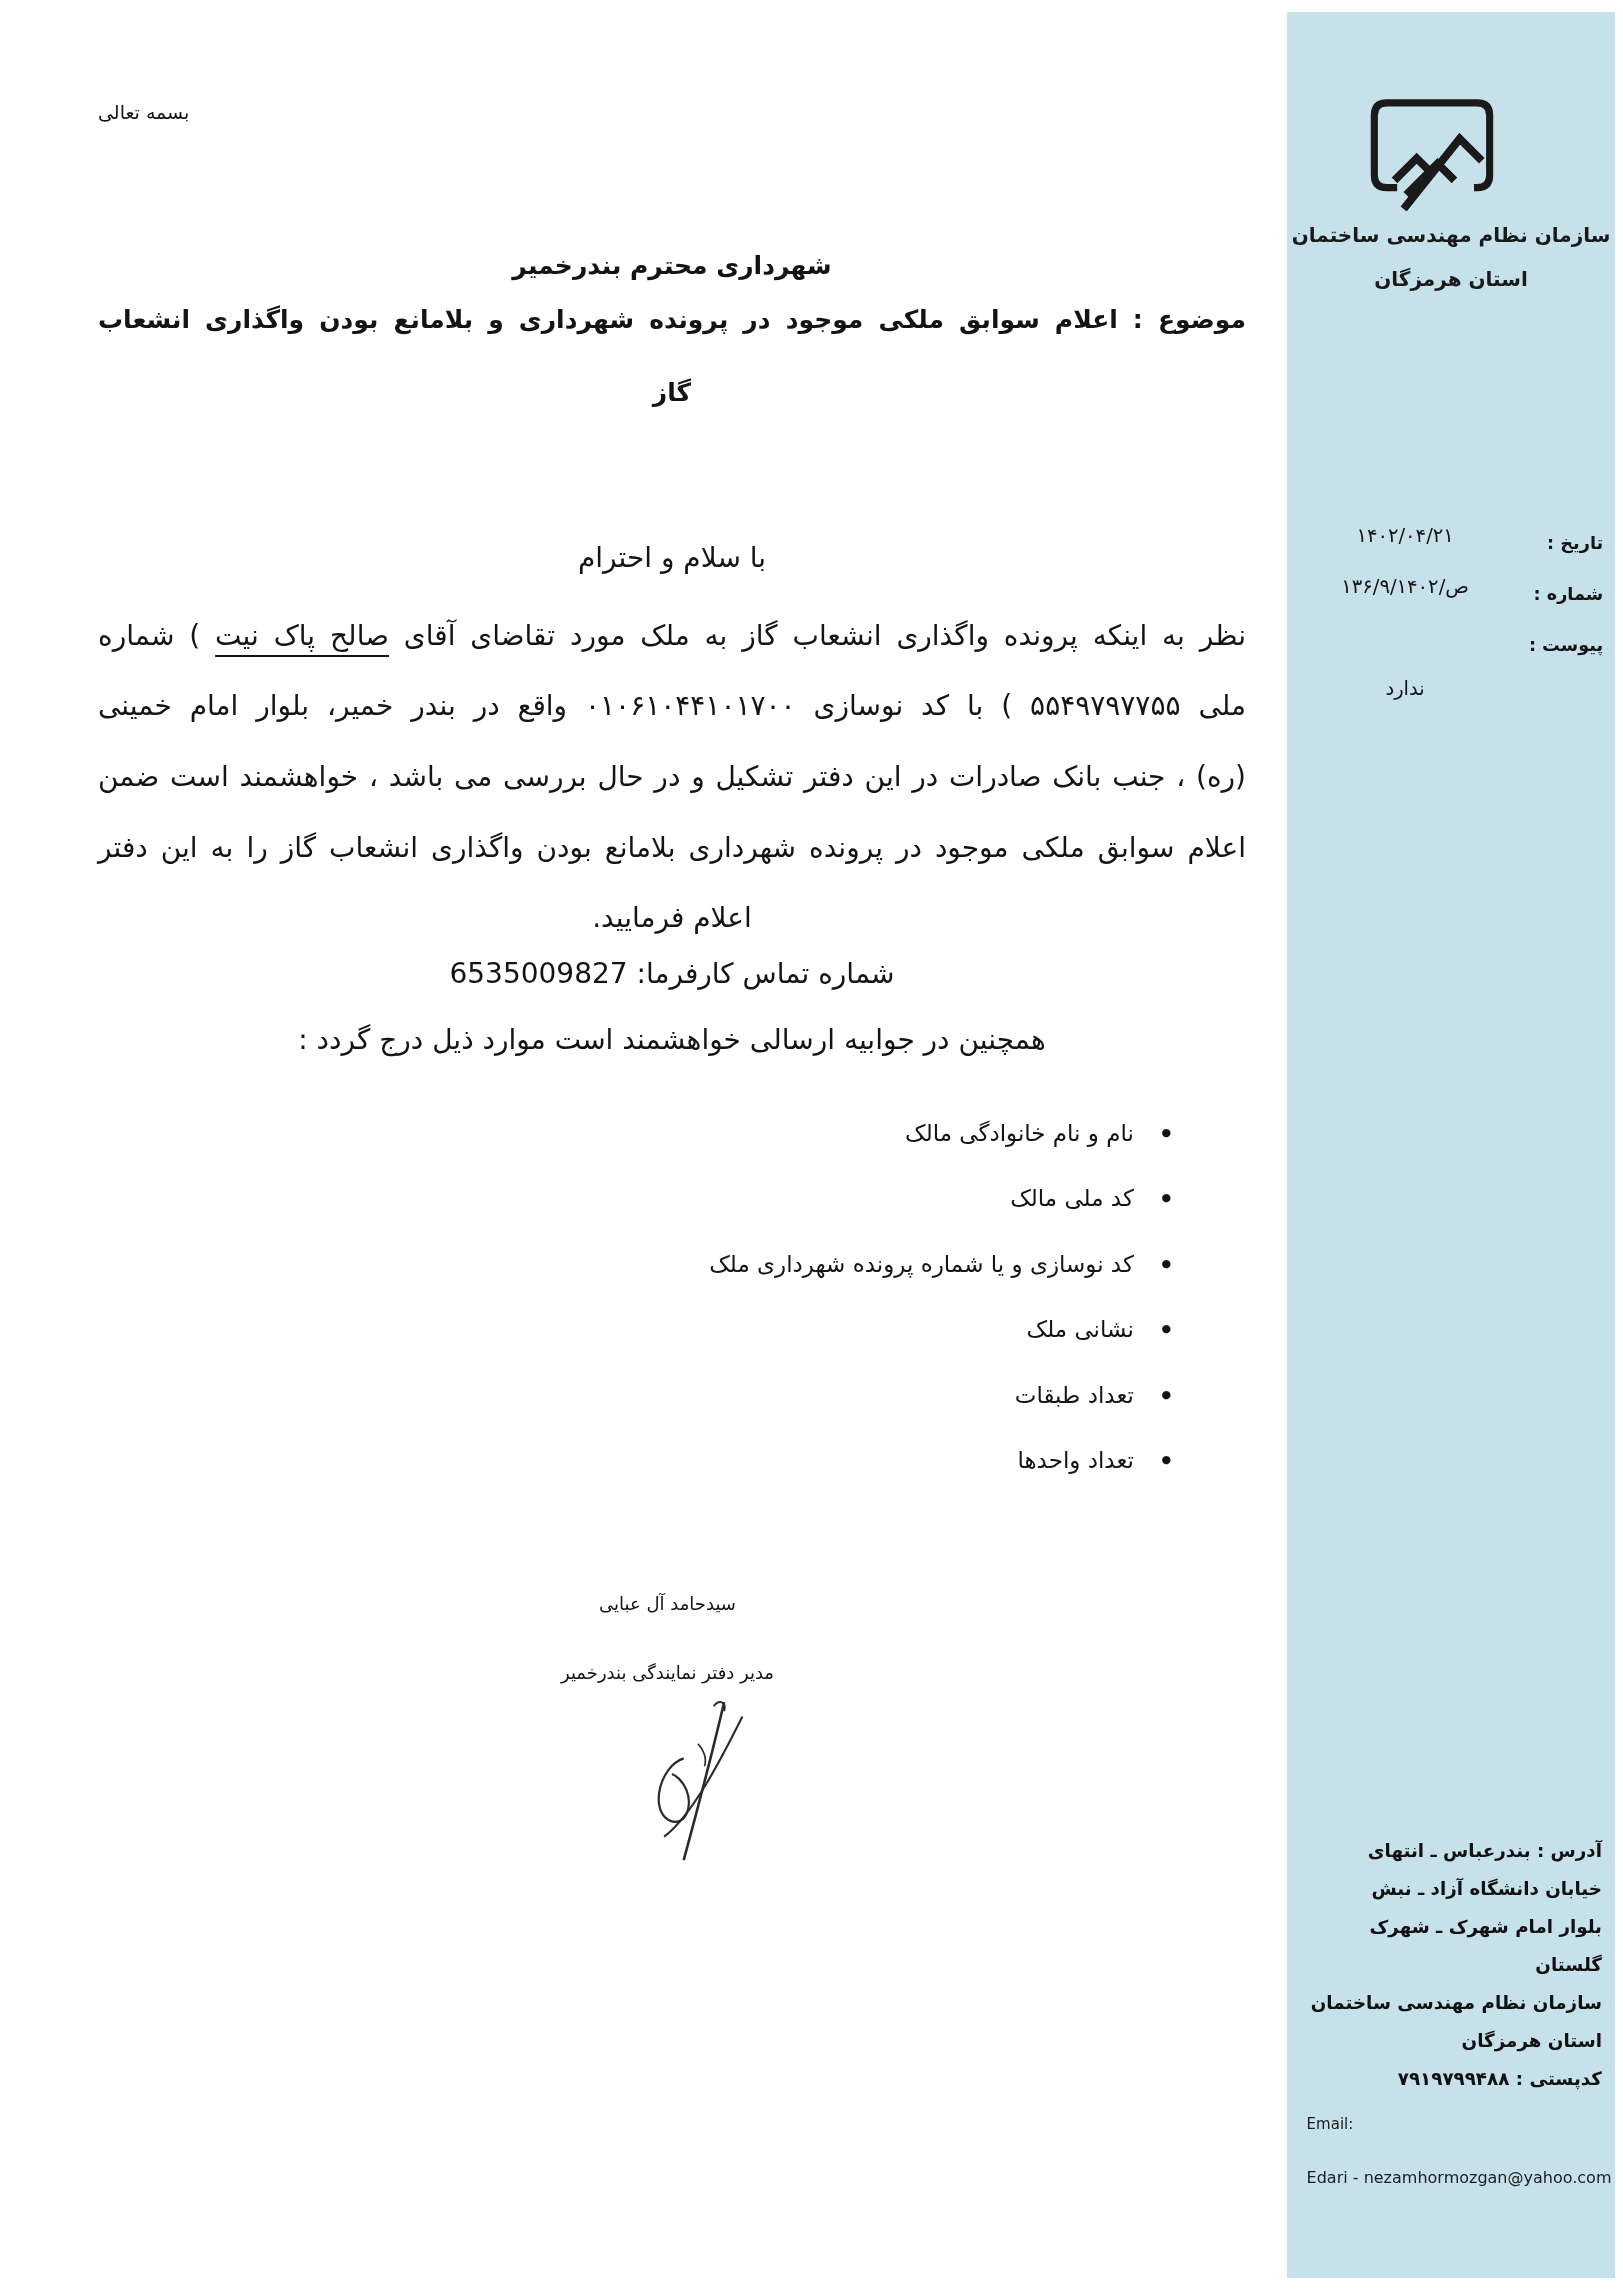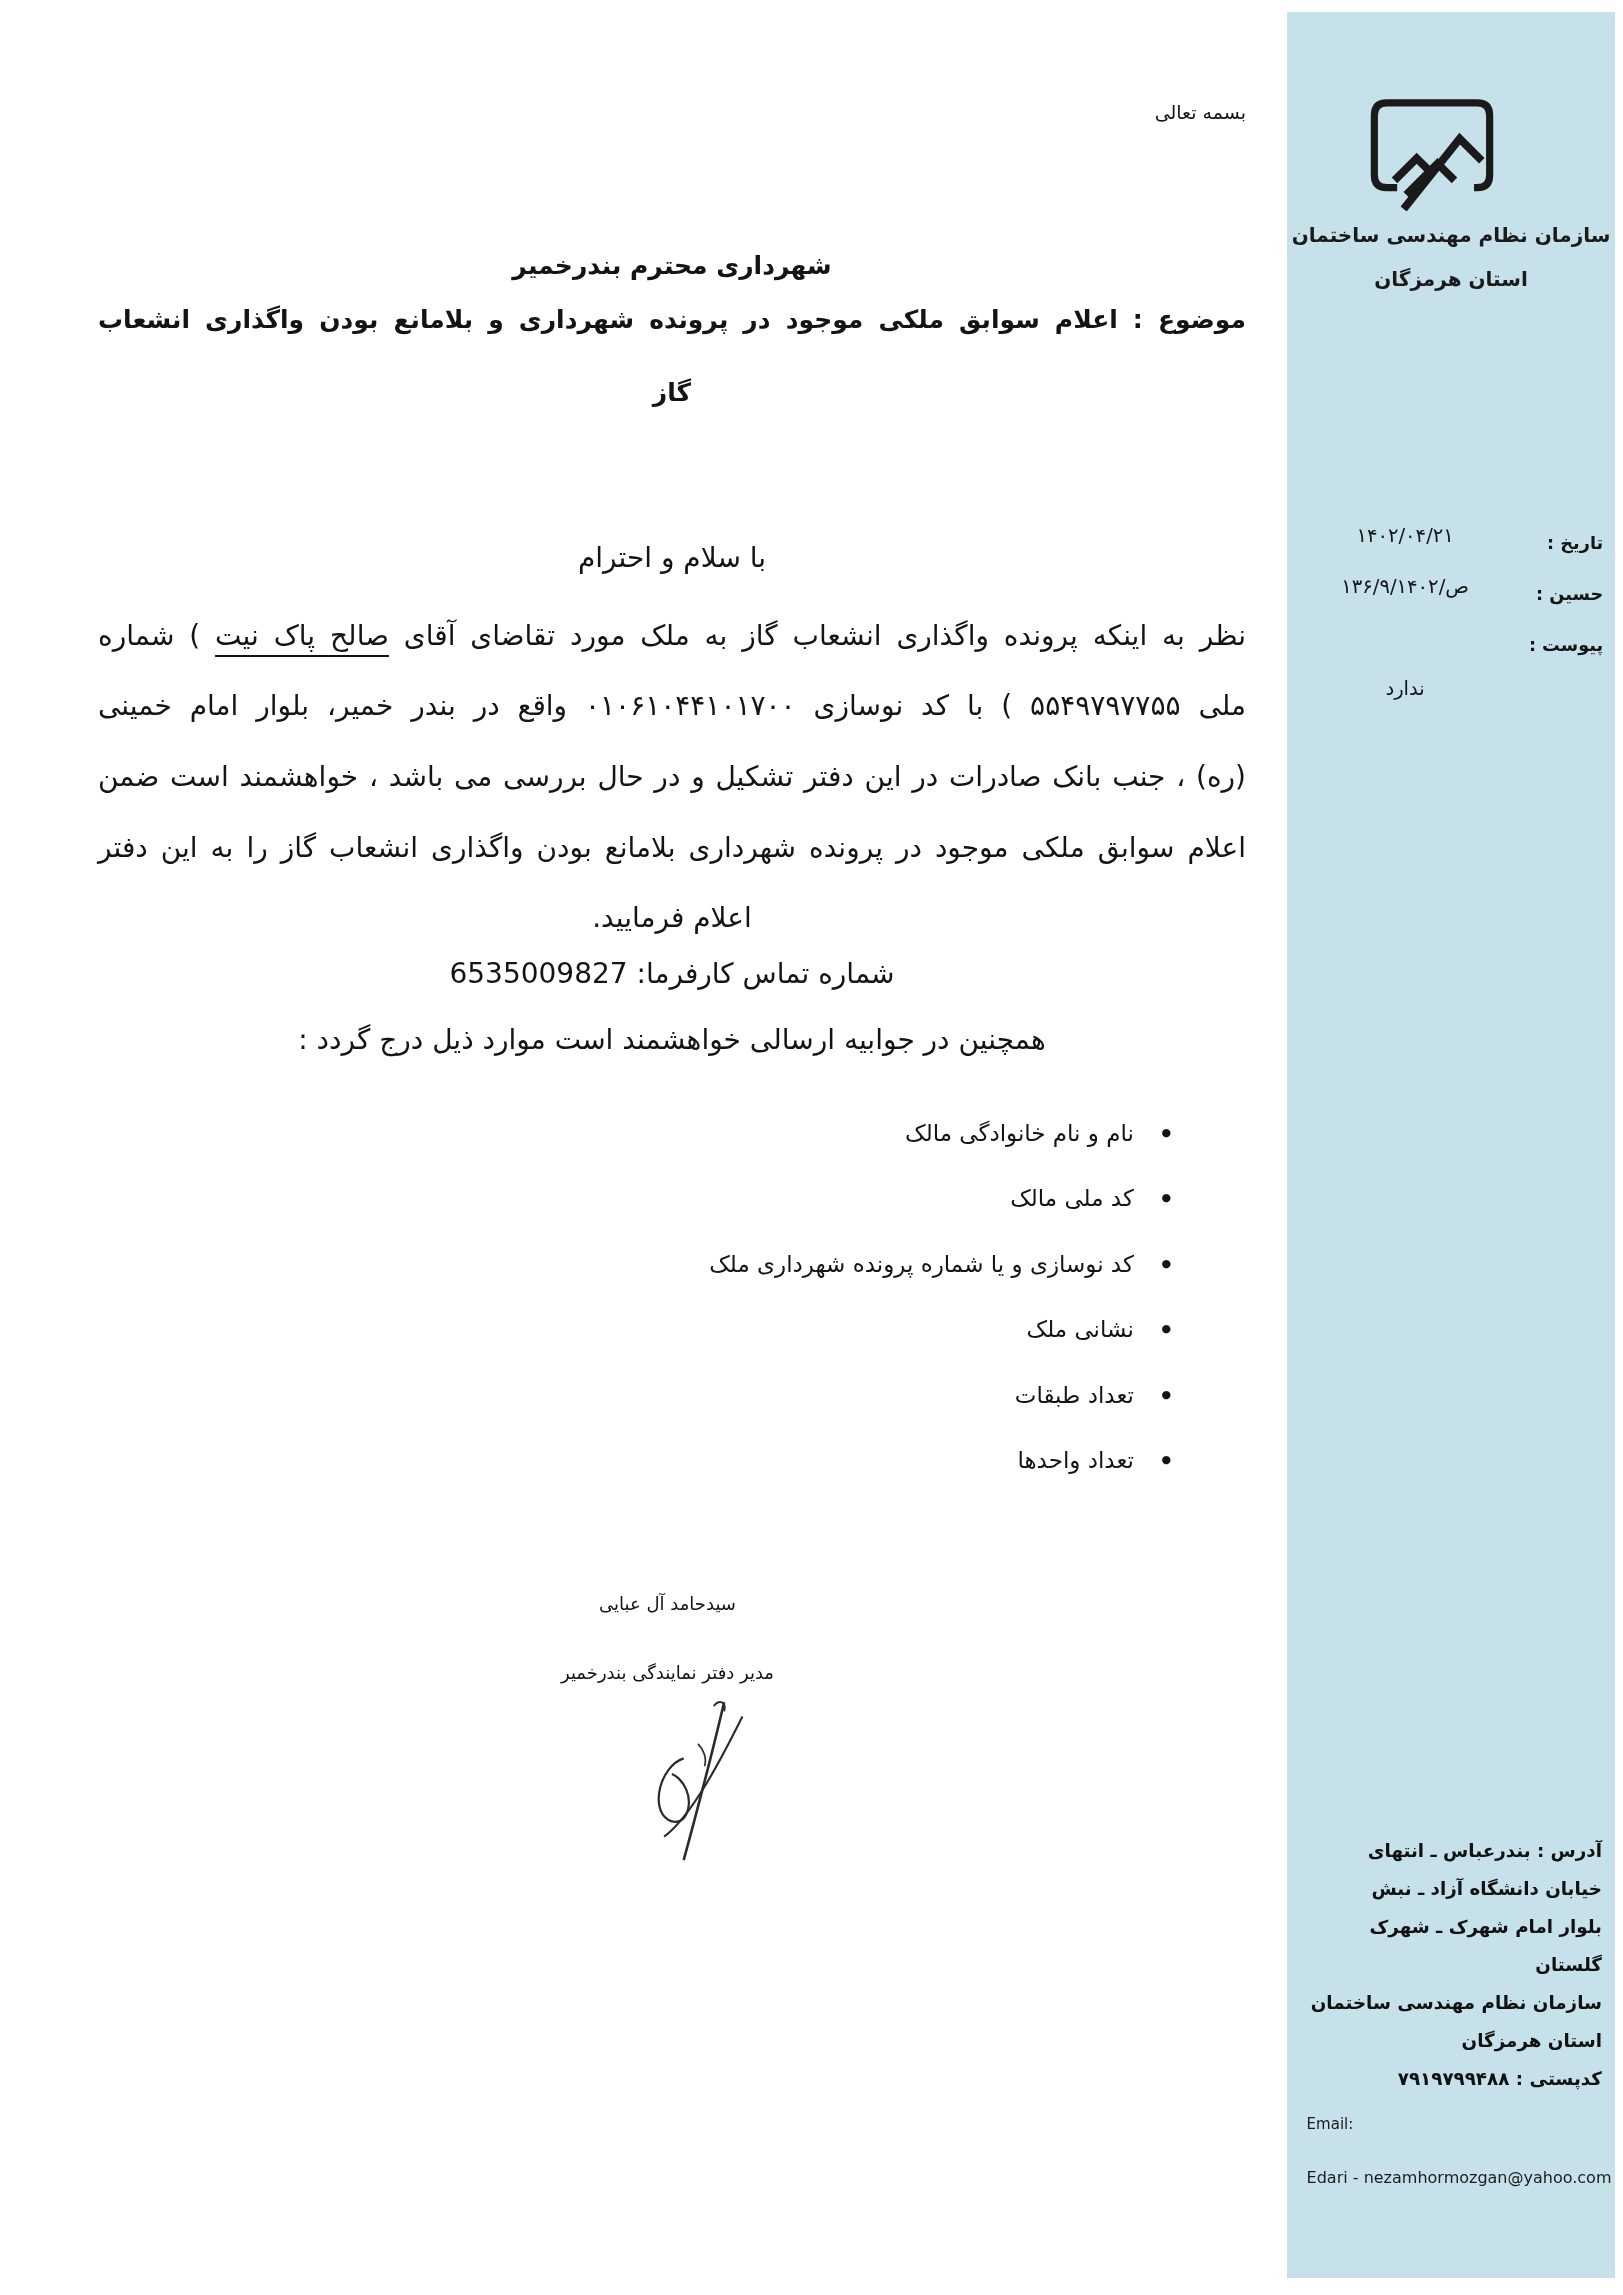--- a/index.html
+++ b/index.html
@@ -11,21 +11,21 @@
     color:#141414;
     direction:rtl;
     overflow:hidden;
   }
   
   .line {
     position:absolute; left:98px; width:1148px;
     font-size:28px; line-height:1.55; color:#141414;
     direction:rtl;
   }
-  .center   { text-align:right; }
+  .center   { text-align:left; }
   .right    { text-align:center; }
   .jusfull  { text-align:justify; text-align-last:justify; text-justify:inter-word; }
   .bold     { font-weight:bold; }
   .bismillah { top:98px; font-size:19px; }
   .recipient { top:247px; font-size:25px; }
   .subj1     { top:301px; font-size:25px; }
   .subj2     { top:374px; font-size:25px; }
   .greeting  { top:536px; }
   .b1 { top:614px;  }
   .b2 { top:684px; }
@@ -150,21 +150,21 @@
 
     <div class="orgname org1">سازمان نظام مهندسی ساختمان</div>
     <div class="orgname org2">استان هرمزگان</div>
 
     <div class="meta">
       <div class="meta-row">
         <span class="meta-label">تاریخ :</span>
         <span class="meta-value">۱۴۰۲/۰۴/۲۱</span>
       </div>
       <div class="meta-row">
-        <span class="meta-label">حسین :</span>
+        <span class="meta-label">شماره :</span>
         <span class="meta-value">ص/۱۳۶/۹/۱۴۰۲</span>
       </div>
       <div class="meta-row">
         <span class="meta-label">پیوست :</span>
         <span class="meta-value"></span>
       </div>
       <div class="meta-row">
         <span class="meta-label"></span>
         <span class="meta-value">ندارد</span>
       </div>

